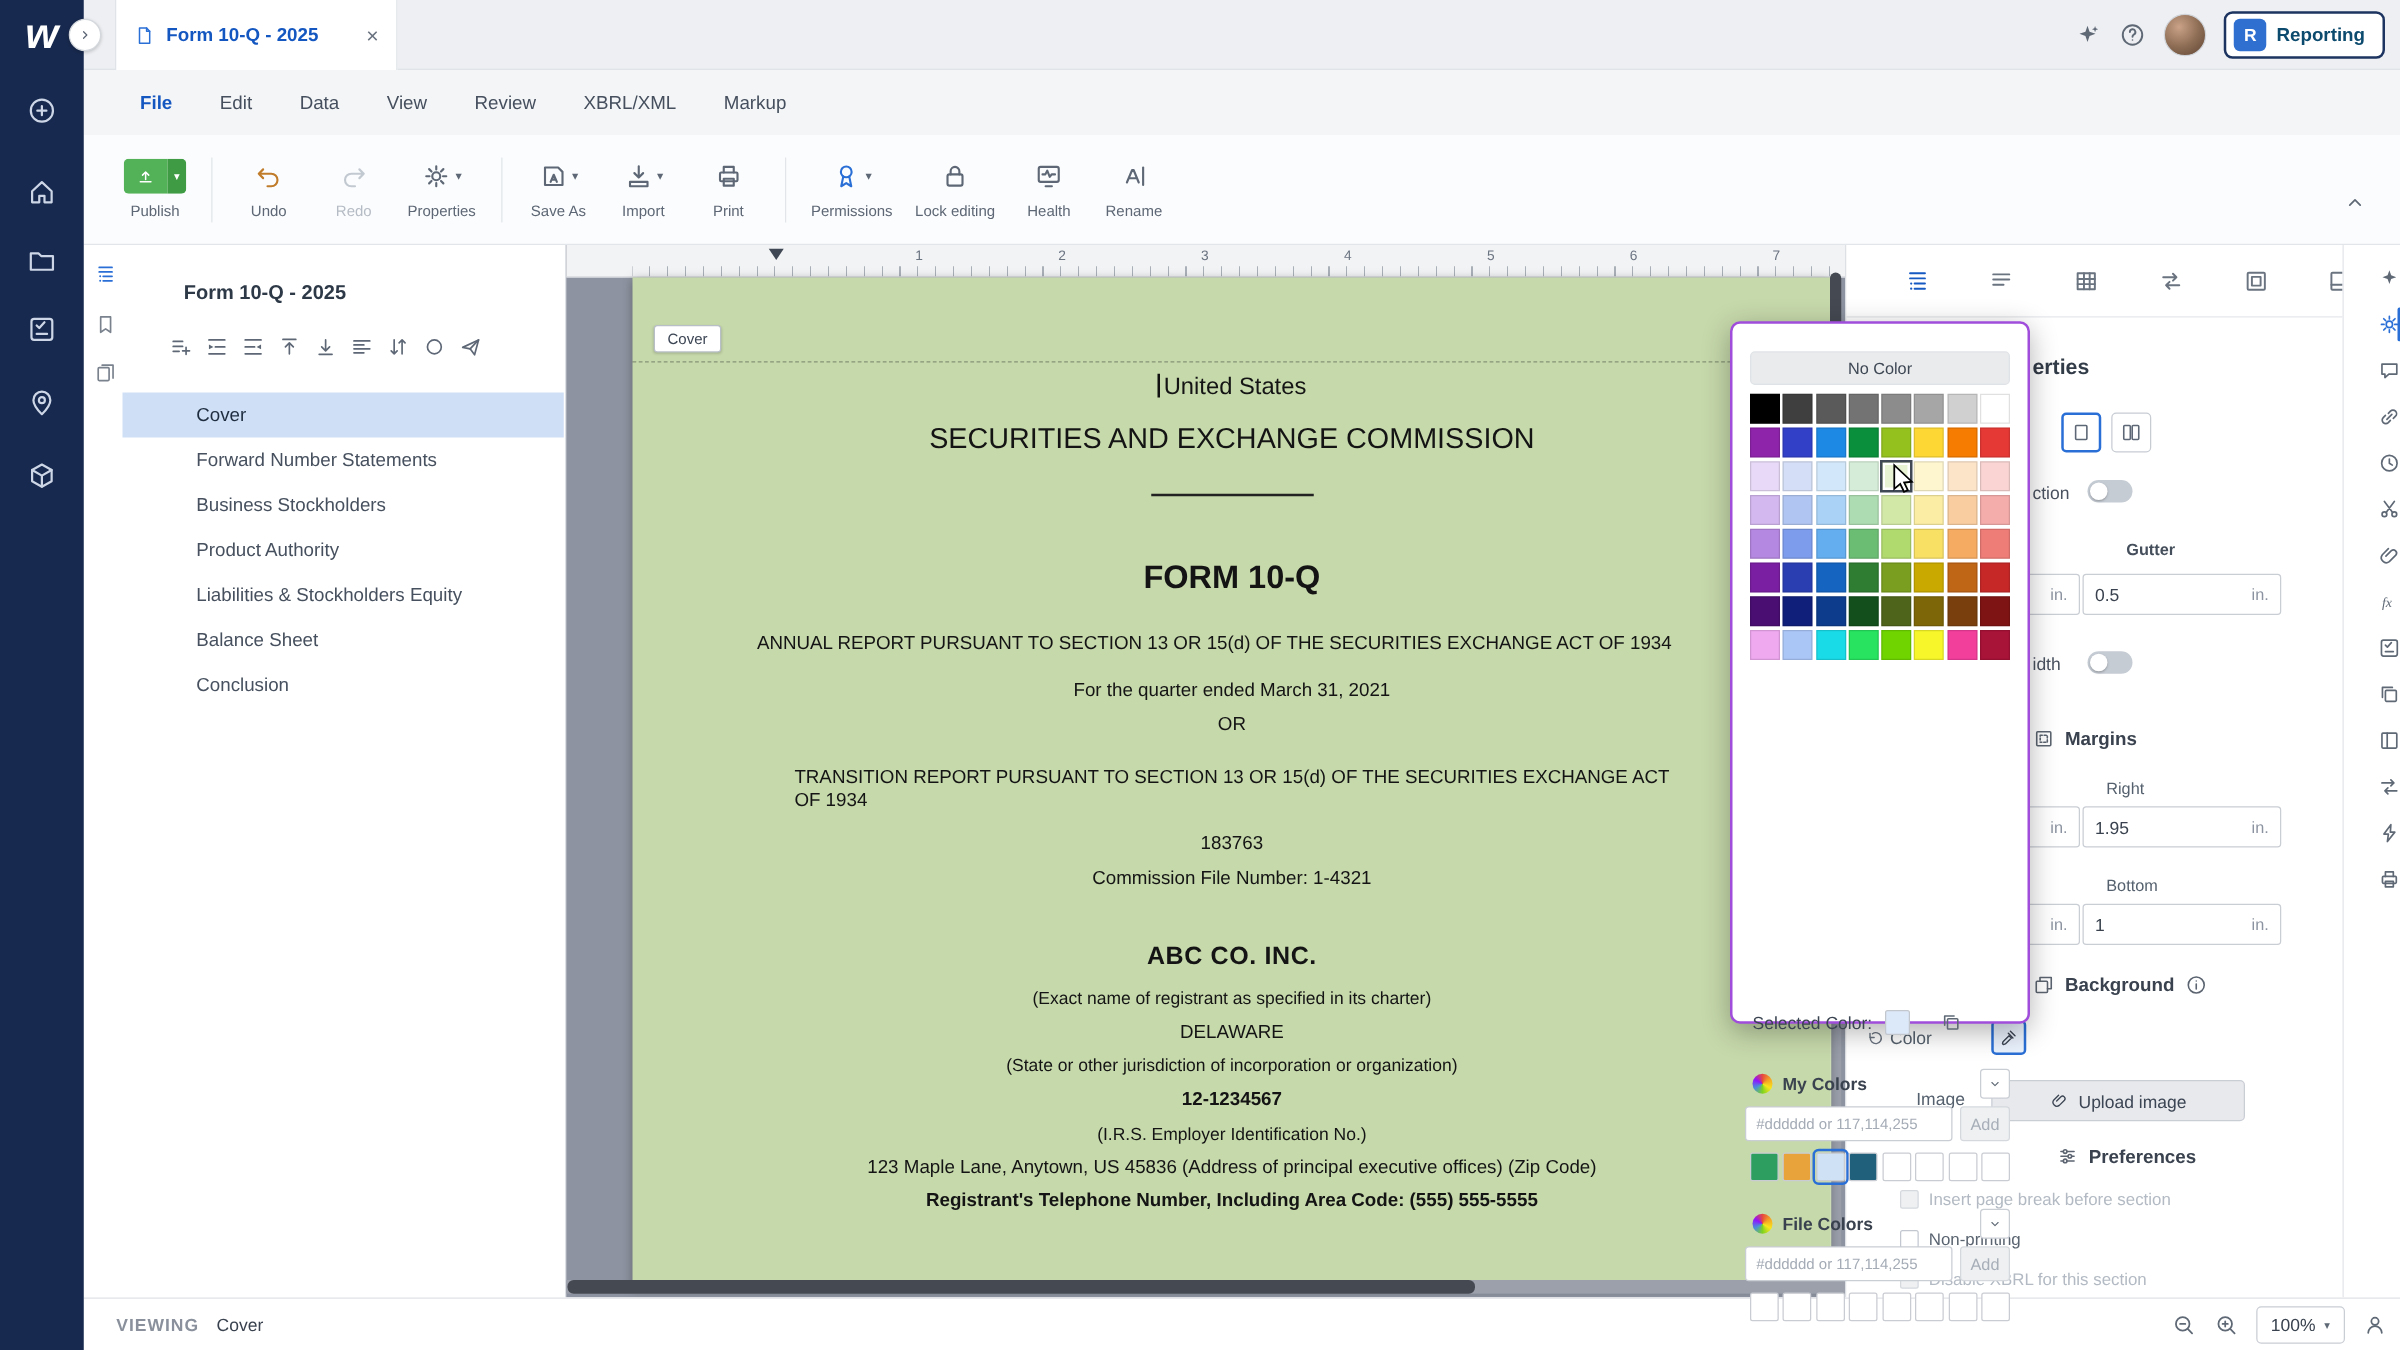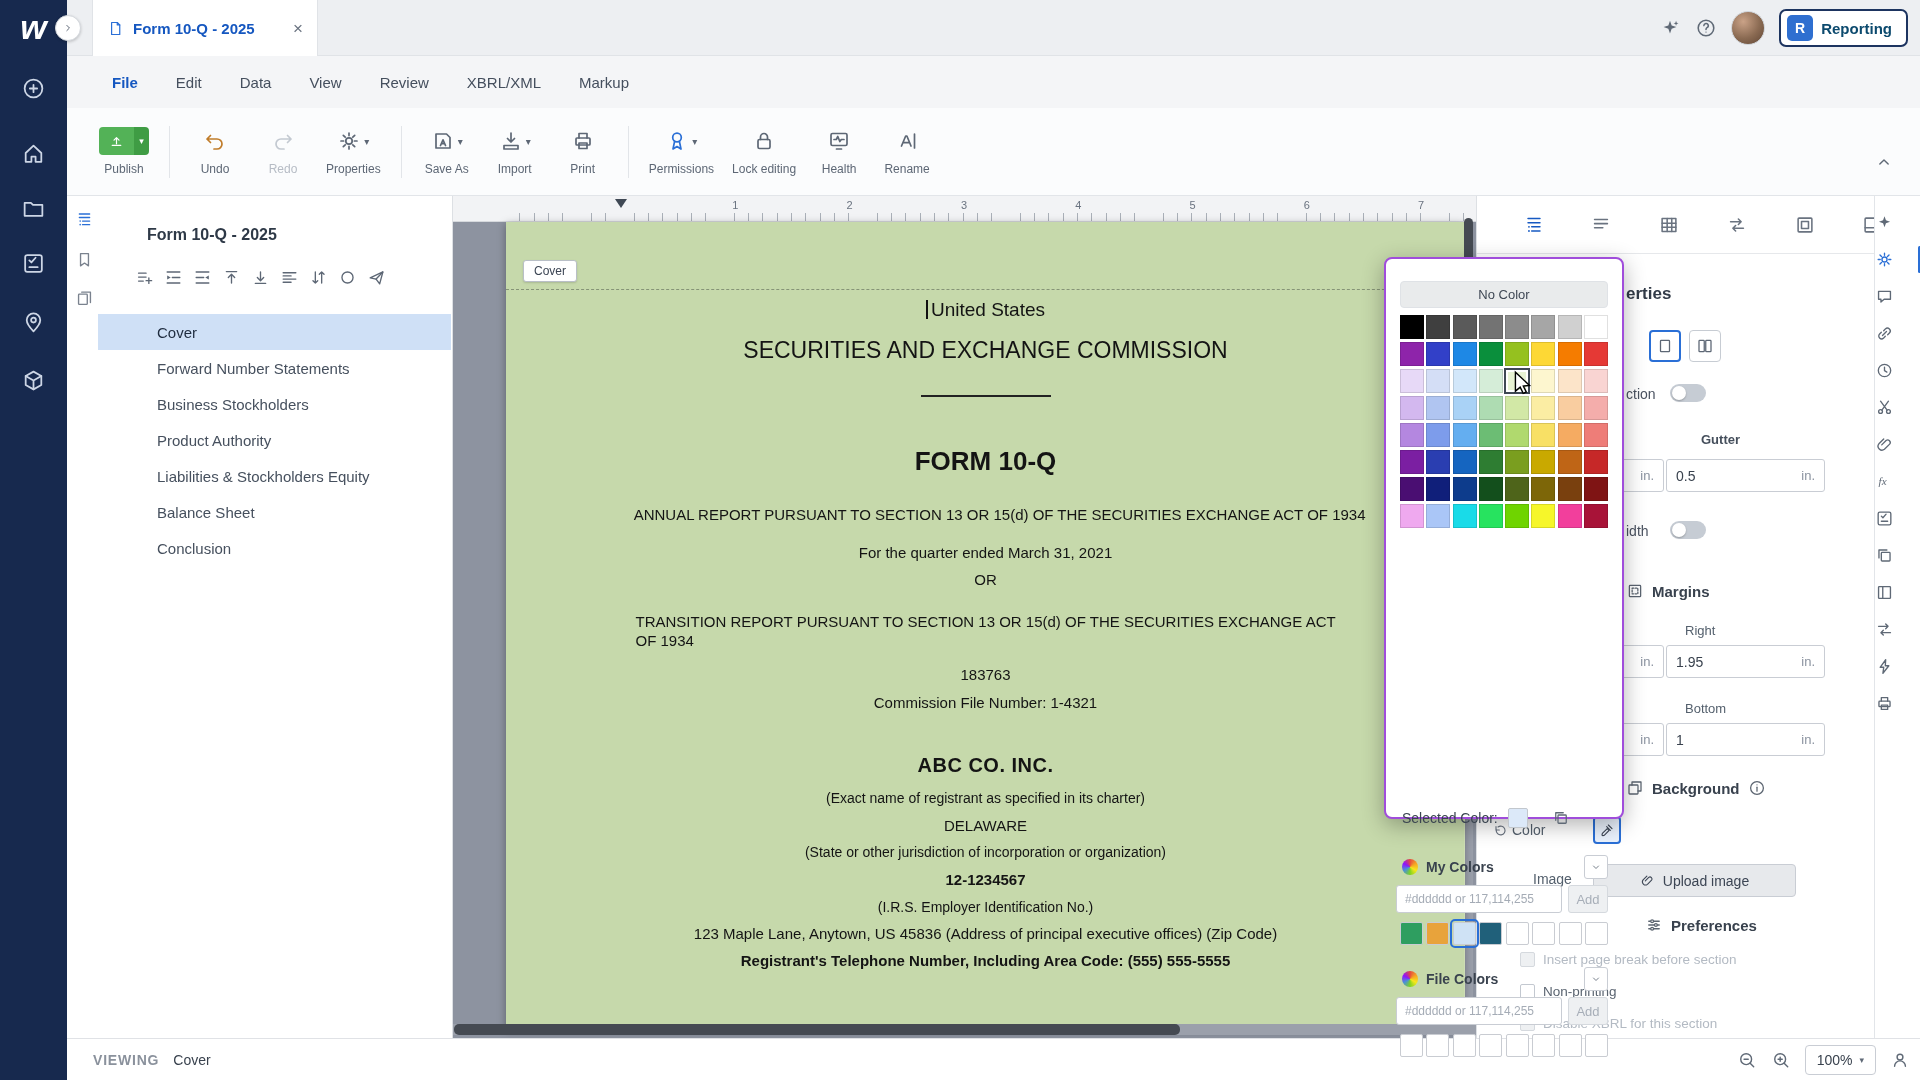--- a/index.html
+++ b/index.html
@@ -78,21 +78,21 @@
 .page-dash{position:absolute;left:0;right:0;top:67px;border-top:1px dashed rgba(55,65,55,.45)}
 .cover-tag{position:absolute;left:17px;top:38px;background:#fff;border:1px solid #b9bfc7;border-radius:3px;padding:3px 10px;font-size:12px;color:#3c4554;box-shadow:0 1px 2px rgba(0,0,0,.15)}
 .doc-lines{position:absolute;left:0;right:0;top:76px;text-align:center;color:#141414}
 .dl{line-height:1.25}
 .caret-bar{display:inline-block;width:2px;height:19px;background:#111;margin-right:3px;vertical-align:-3px}
 .hline{width:130px;height:2px;background:#222;margin:30px auto 0}
 .dl0{font-size:19px}
 .dl1{font-size:23px;margin-top:14px}
 .dl2{font-size:21px;margin-top:12px}
 .dl3{font-size:26px;font-weight:700;margin-top:48px}
-.dl4{font-size:15px;margin:28px auto 0;width:760px;text-align:right;line-height:1.27}
+.dl4{font-size:15px;margin:28px auto 0;width:760px;text-align:left;line-height:1.27}
 .dl5{font-size:15px;margin-top:20px}
 .dl6{font-size:15px;margin-top:8px}
 .dl7{font-size:15px;margin:22px auto 0;width:700px;text-align:left;line-height:1.27}
 .dl8{font-size:15px;margin-top:16px}
 .dl9{font-size:15px;margin-top:10px}
 .dl10{font-size:20px;font-weight:700;margin-top:40px;letter-spacing:.5px}
 .dl11{font-size:14px;margin-top:12px}
 .dl12{font-size:15px;font-weight:400;margin-top:9px}
 .dl13{font-size:14px;margin-top:9px}
 .dl14{font-size:15px;font-weight:700;margin-top:9px}
@@ -131,21 +131,21 @@
 .upload-btn .ic{width:15px;height:15px;color:#3c4554}
 .prop-checks{position:absolute;left:43px;right:20px;top:756px}
 .check-row{display:flex;align-items:center;gap:8px;margin-bottom:17px;cursor:pointer}
 .cb{width:15px;height:15px;border:1px solid #c3c8d0;border-radius:2px;background:#fff;flex:none}
 .check-row.disabled .cb{background:#eef0f2;border-color:#d5d9de}
 .check-label{font-size:13.5px;color:#5a6470}
 .check-row.disabled .check-label{color:#b3bac3}
 
 
 .right-rail{position:absolute;right:0;top:0;width:46px;height:100%;background:#fff;border-left:1px solid #e2e5e9}
-.rr-item{position:relative;width:46px;height:37px;display:flex;align-items:center;justify-content:flex-start;cursor:pointer}
+.rr-item{position:relative;width:46px;height:37px;display:flex;align-items:center;justify-content:flex-end;cursor:pointer}
 .rr-item .ic{width:19px;height:19px;color:#5f6976}
 .rr-item.active .ic{color:#2a6fd6}
 .rr-item.active::after{content:"";position:absolute;right:0;top:5px;bottom:5px;width:3px;background:#2a6fd6;border-radius:2px}
 
 
 .status-bar{position:absolute;left:67px;right:0;bottom:0;height:42px;background:#fff;border-top:1px solid #e0e2e6;display:flex;align-items:center}
 .sb-viewing{margin-left:26px;font-size:14px;letter-spacing:.8px;color:#8a919c;font-weight:700}
 .sb-section{margin-left:14px;font-size:14px;color:#39424e}
 .sb-right{position:absolute;right:10px;display:flex;align-items:center;gap:14px}
 .sb-icon{width:20px;height:20px;color:#5f6976;cursor:pointer}

